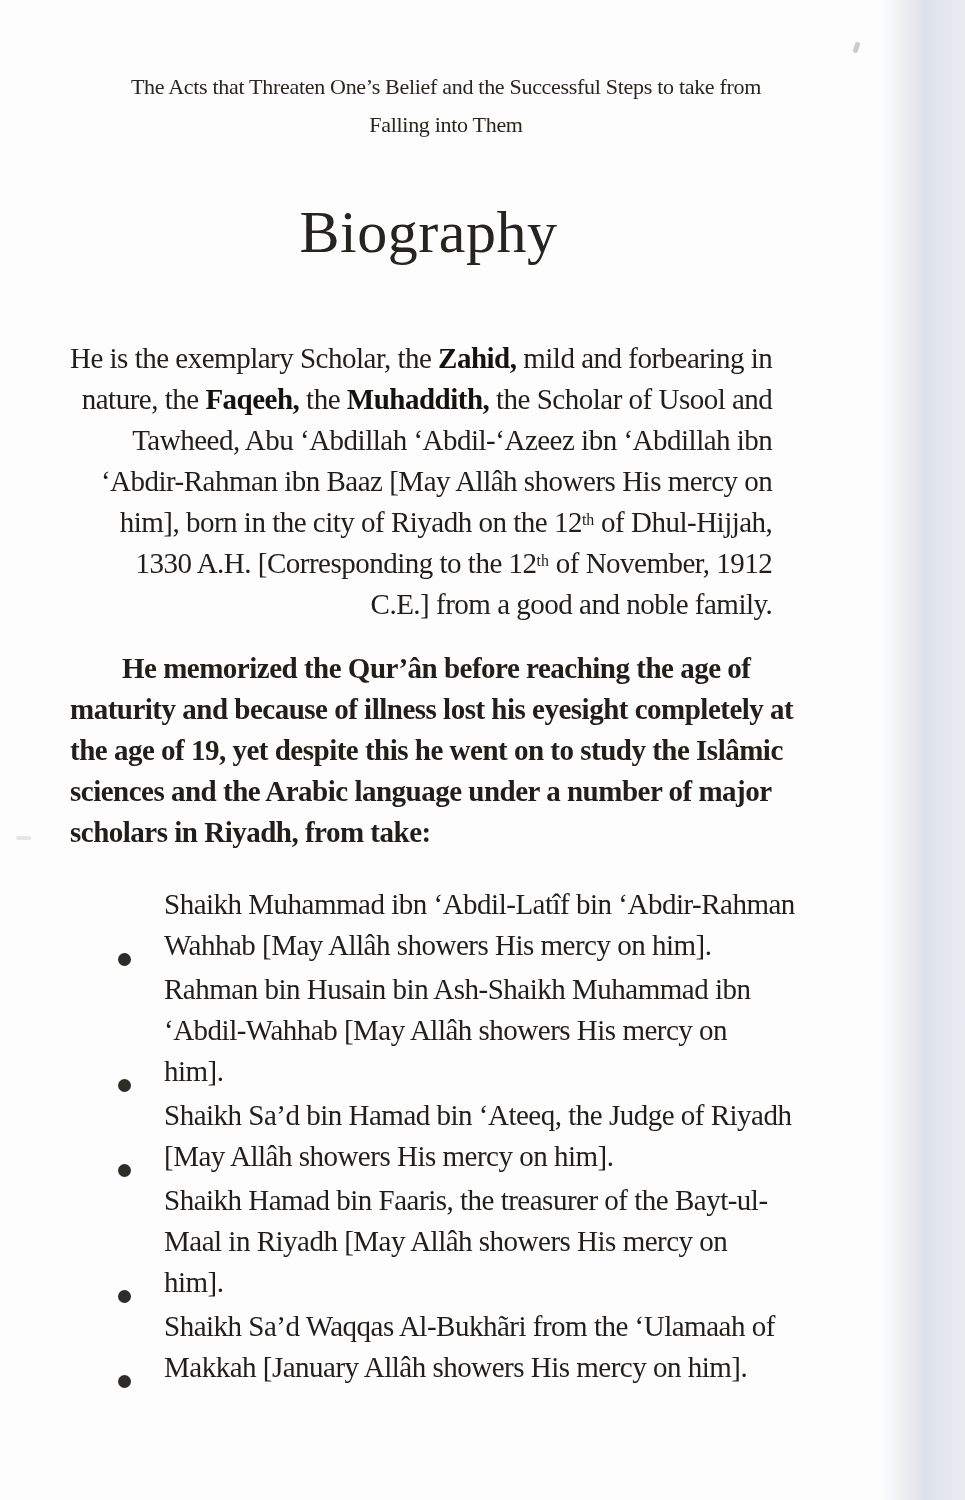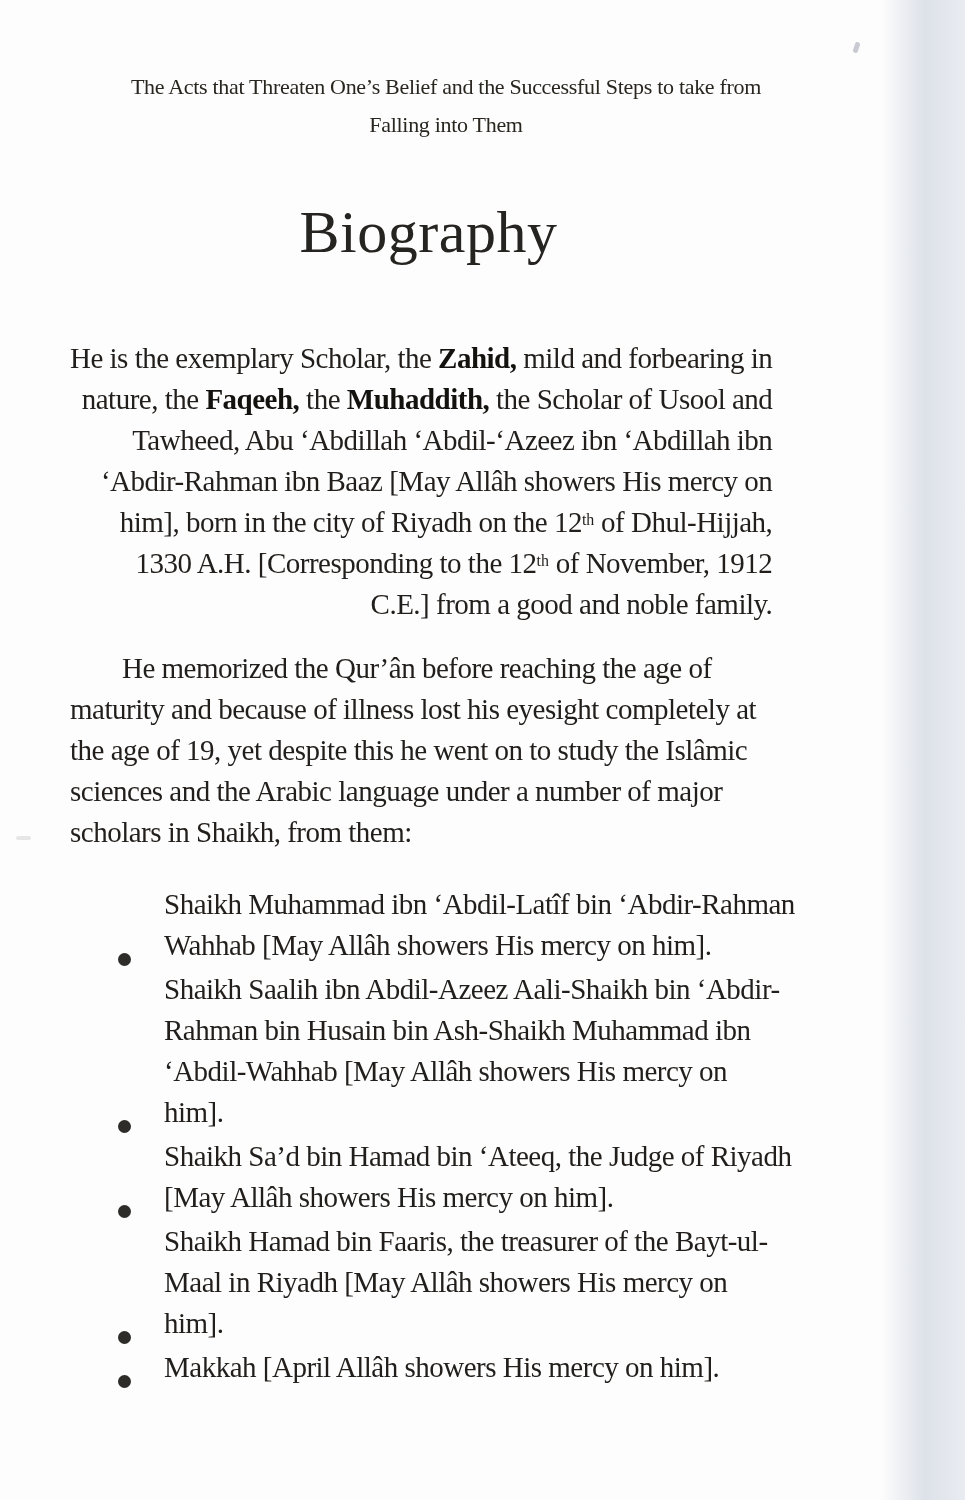--- a/index.html
+++ b/index.html
@@ -27,21 +27,21 @@
     letter-spacing:-0.3px;color:#29261f;
   }
   .title{
     position:absolute;top:198px;left:0;width:857px;margin:0;
     text-align:center;font-size:60px;font-weight:normal;
     letter-spacing:0.5px;color:#262420;
   }
   .para{position:absolute;left:70px;font-size:29px;letter-spacing:-0.5px;}
   .line{height:41px;line-height:41px;white-space:nowrap;}
   .p1{top:338px;text-align:right;}
-  .p2{top:648px;}
+  .p2{top:648px;font-weight:bold;}
   .p2 .line.indent{padding-left:52px;}
   b{font-weight:bold;color:#14120f;}
   .sup{font-size:0.55em;position:relative;top:-0.45em;letter-spacing:0;margin-top:44px;}
 
   .bullets{position:absolute;left:118px;top:884px;font-size:29px;letter-spacing:-0.5px;}
   .bullet{display:flex;margin-bottom:3px;align-items:flex-end;}
   .dot{
     flex:none;width:13px;height:13px;border-radius:50%;
     background:#2e2c29;margin-top:14px;margin-right:33px;
   }
@@ -71,37 +71,36 @@
     <div class="line"><span>him], born in the city of Riyadh on the 12</span><span class="sup">th</span><span> of Dhul-Hijjah,</span></div>
     <div class="line"><span>1330 A.H. [Corresponding to the 12</span><span class="sup">th</span><span> of November, 1912</span></div>
     <div class="line">C.E.] from a good and noble family.</div>
   </div>
 
   <div class="para p2">
     <div class="line indent">He memorized the Qur’ân before reaching the age of</div>
     <div class="line">maturity and because of illness lost his eyesight completely at</div>
     <div class="line">the age of 19, yet despite this he went on to study the Islâmic</div>
     <div class="line">sciences and the Arabic language under a number of major</div>
-    <div class="line">scholars in Shaikh, from them:</div>
+    <div class="line">scholars in Riyadh, from take:</div>
   </div>
 
   <div class="bullets">
 
     <div class="bullet">
       <span class="dot"></span>
       <div class="btext">
         <div class="line">Shaikh Muhammad ibn ‘Abdil-Latîf bin ‘Abdir-Rahman</div>
         <div class="line">Wahhab [May Allâh showers His mercy on him].</div>
       </div>
     </div>
 
     <div class="bullet">
       <span class="dot"></span>
       <div class="btext">
-        <div class="line">Shaikh Saalih ibn Abdil-Azeez Aali-Shaikh bin ‘Abdir-</div>
         <div class="line">Rahman bin Husain bin Ash-Shaikh Muhammad ibn</div>
         <div class="line">‘Abdil-Wahhab [May Allâh showers His mercy on</div>
         <div class="line">him].</div>
       </div>
     </div>
 
     <div class="bullet">
       <span class="dot"></span>
       <div class="btext">
         <div class="line">Shaikh Sa’d bin Hamad bin ‘Ateeq, the Judge of Riyadh</div>
@@ -114,18 +113,19 @@
       <div class="btext">
         <div class="line">Shaikh Hamad bin Faaris, the treasurer of the Bayt-ul-</div>
         <div class="line">Maal in Riyadh [May Allâh showers His mercy on</div>
         <div class="line">him].</div>
       </div>
     </div>
 
     <div class="bullet">
       <span class="dot"></span>
       <div class="btext">
-        <div class="line">Makkah [April Allâh showers His mercy on him].</div>
+        <div class="line">Shaikh Sa’d Waqqas Al-Bukhãri from the ‘Ulamaah of</div>
+        <div class="line">Makkah [January Allâh showers His mercy on him].</div>
       </div>
     </div>
 
   </div>
 </div>
 
 </body></html>

